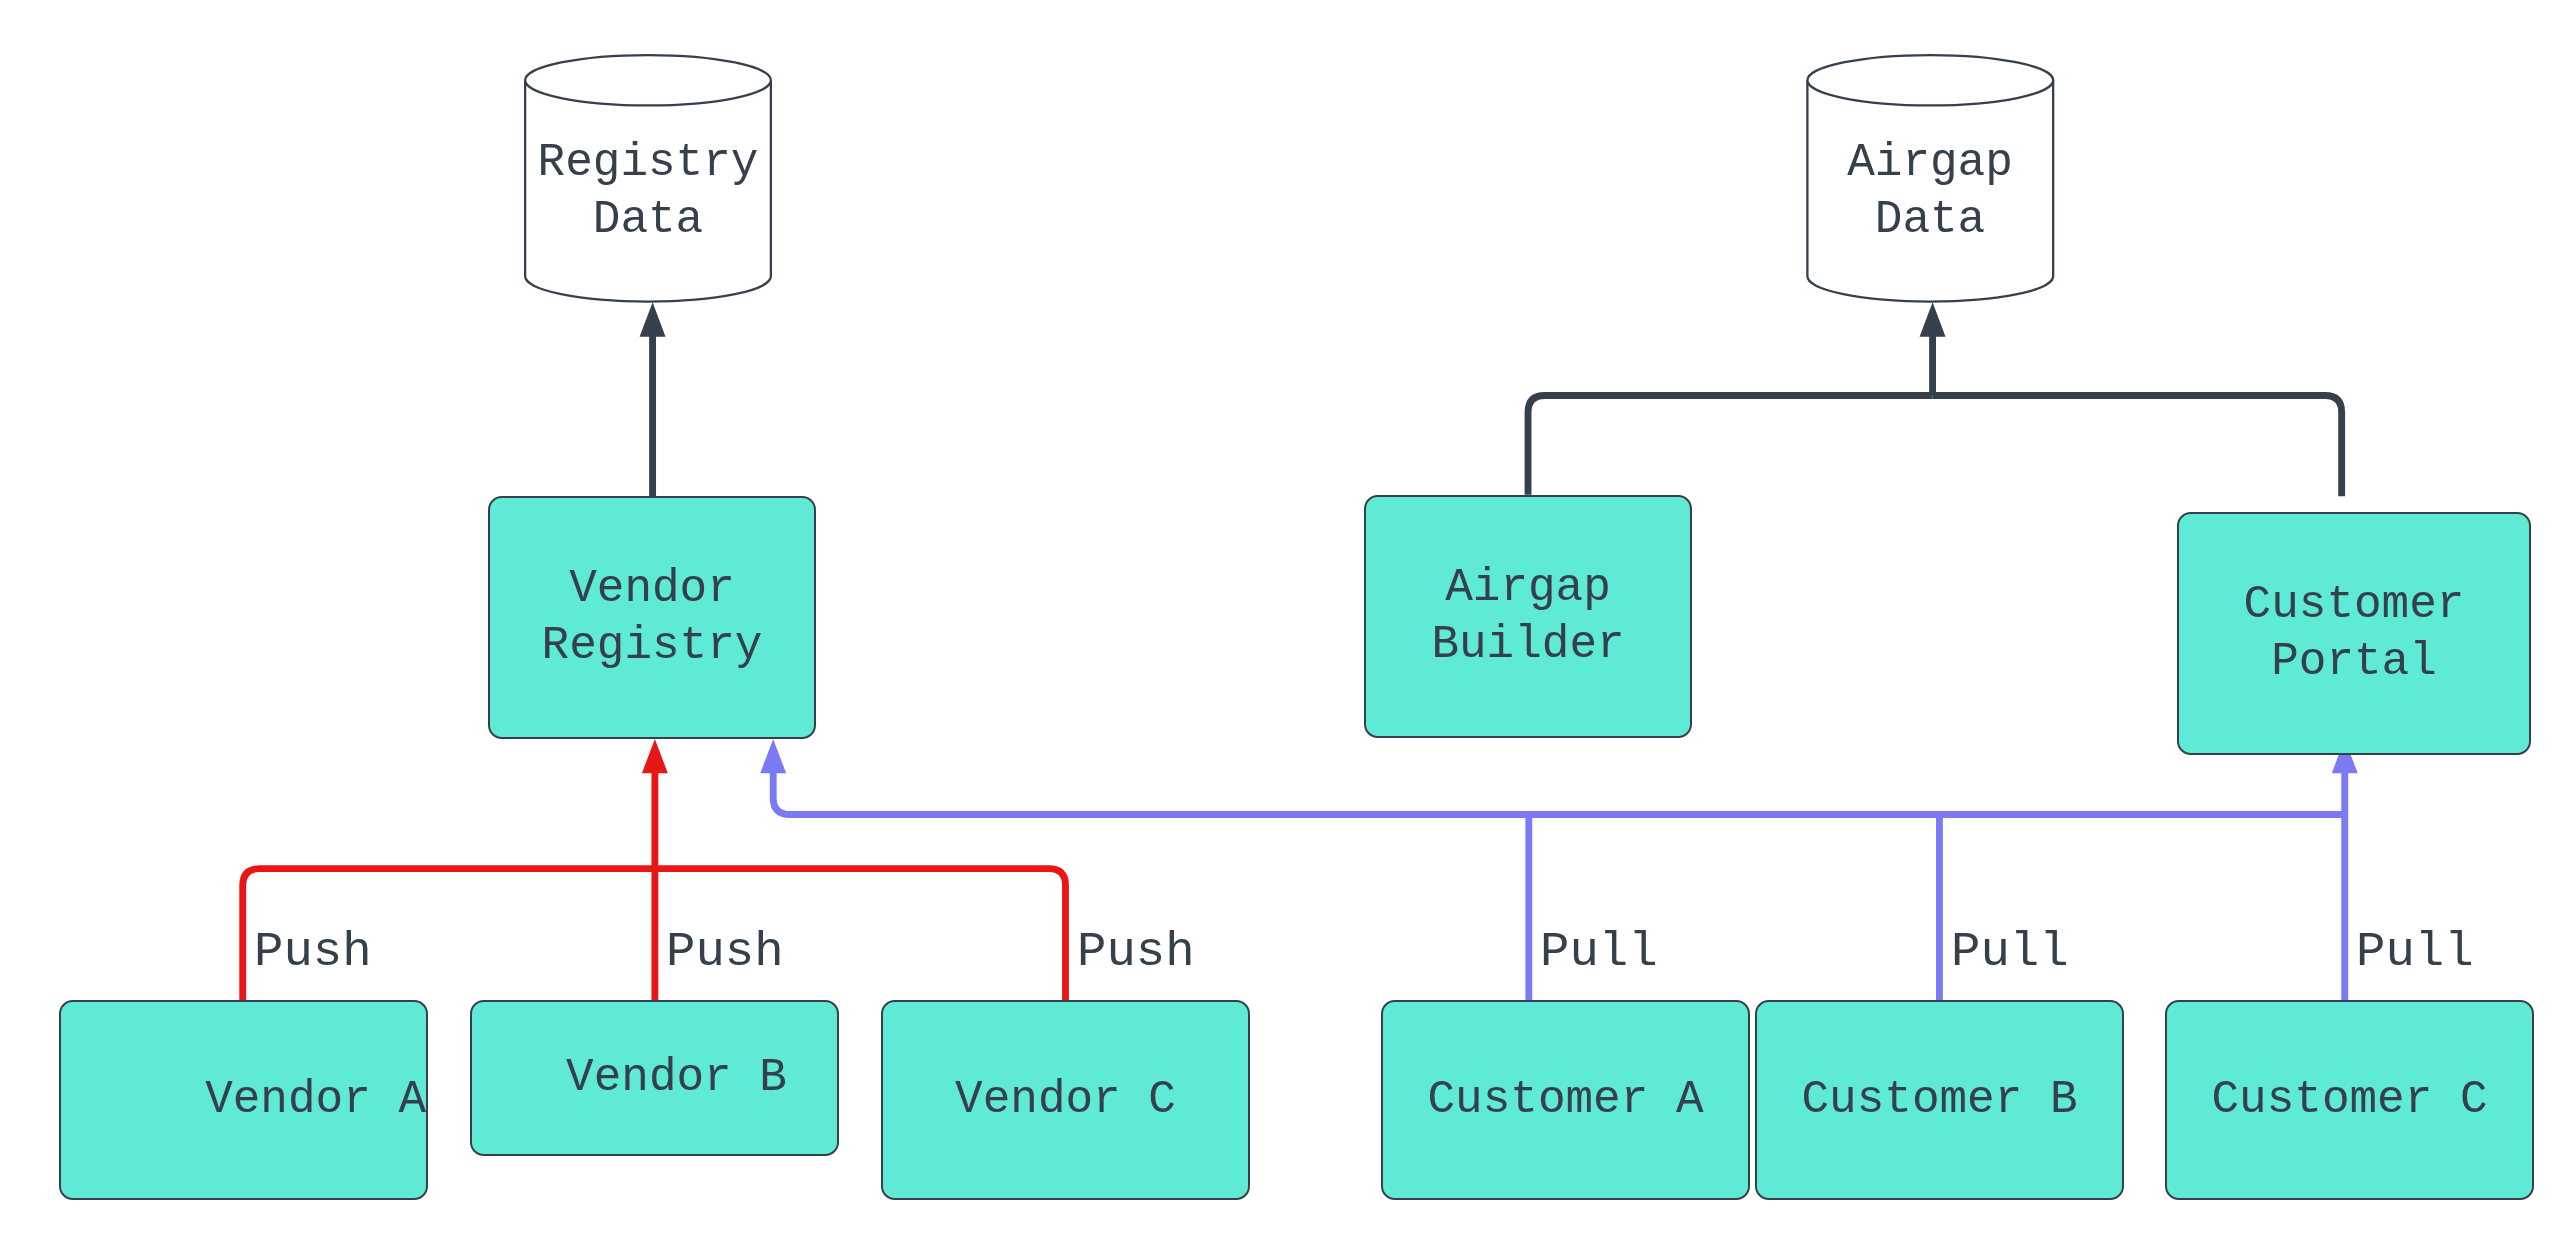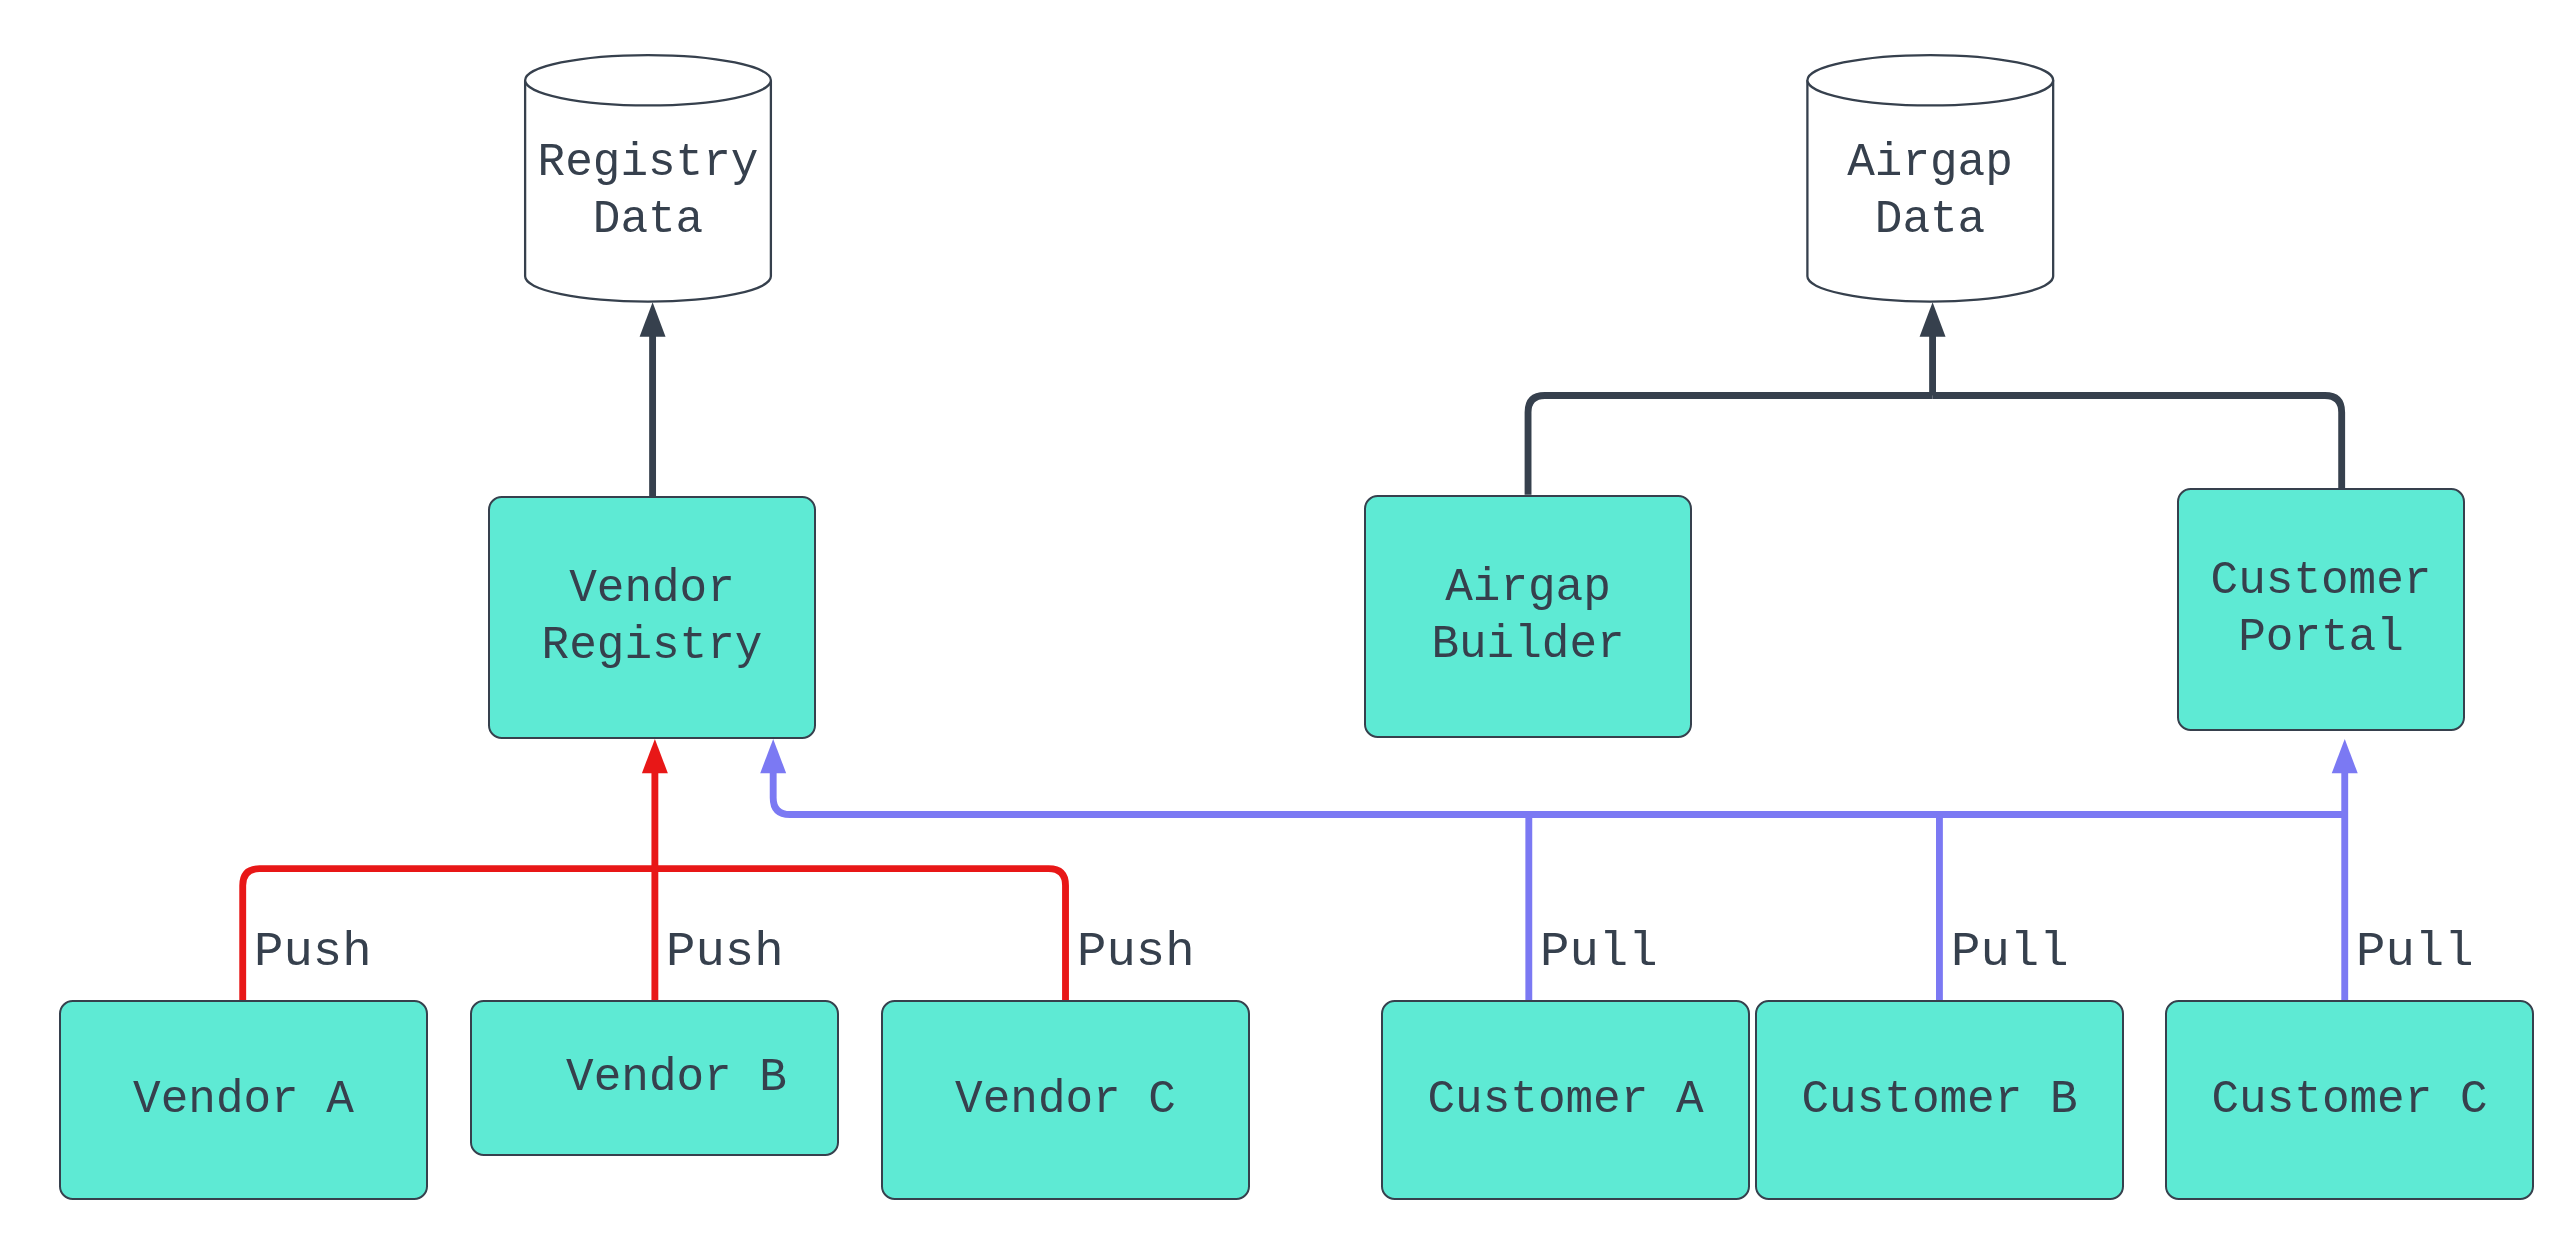--- a/index.html
+++ b/index.html
@@ -88,26 +88,26 @@
   </div>
 
   <div class="node" style="left:488px;top:496px;width:328px;height:243px;">
     <span>Vendor</span>
     <span>Registry</span>
   </div>
   <div class="node" style="left:1364px;top:495px;width:328px;height:243px;">
     <span>Airgap</span>
     <span>Builder</span>
   </div>
-  <div class="node" style="left:2177px;top:488px;width:288px;height:243px;">
+  <div class="node" style="left:2177px;top:512px;width:354px;height:243px;">
     <span>Customer</span>
     <span>Portal</span>
   </div>
 
-  <div class="node" style="left:59px;top:1000px;width:369px;height:200px;">
+  <div class="node" style="left:59px;top:1000px;width:369px;height:200px;align-items:flex-end;">
     <span>Vendor A</span>
   </div>
   <div class="node" style="left:470px;top:1000px;width:369px;height:156px;padding-left:44px;">
     <span>Vendor B</span>
   </div>
   <div class="node" style="left:881px;top:1000px;width:369px;height:200px;">
     <span>Vendor C</span>
   </div>
   <div class="node" style="left:1345px;top:1000px;width:369px;height:200px;margin-left:36px;">
     <span>Customer A</span>

